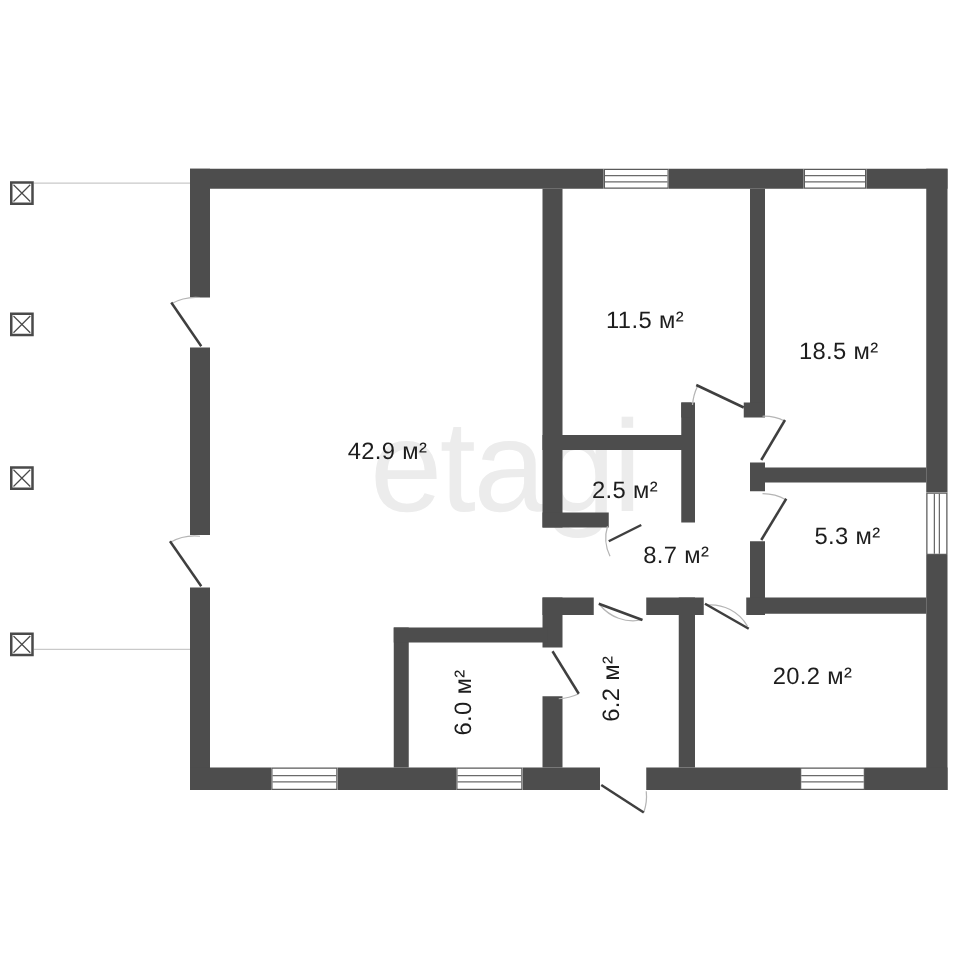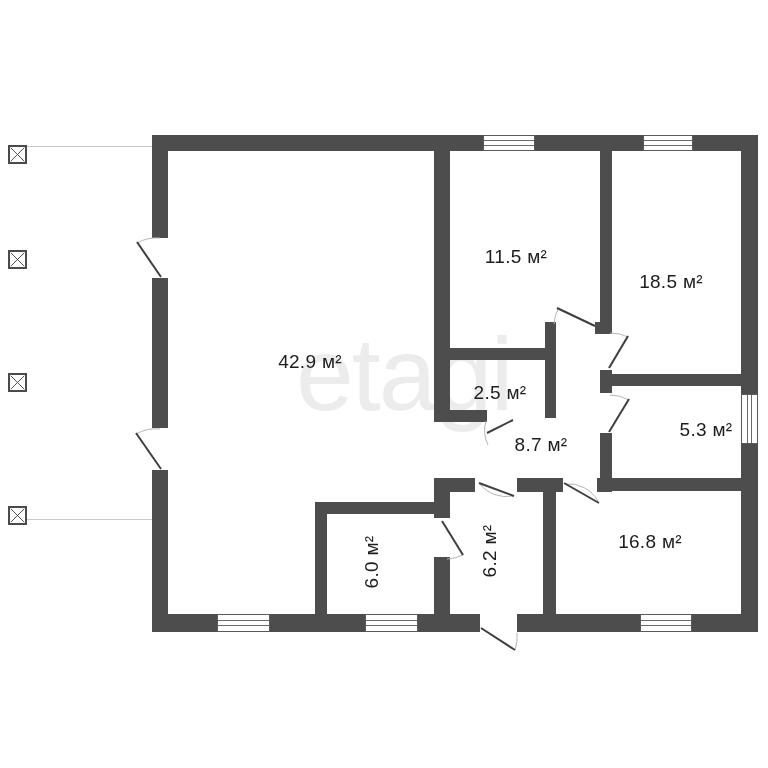--- a/index.html
+++ b/index.html
@@ -125,18 +125,18 @@
     <line class="leaf" x1="564" y1="483" x2="599" y2="503"></line>
     <line class="leaf" x1="442" y1="521" x2="463" y2="555"></line>
     <line class="leaf" x1="481" y1="628" x2="515" y2="650"></line>
   </svg>
 
   <div class="room-label" style="left:310px;top:362px;">42.9 м²</div>
   <div class="room-label" style="left:516px;top:257px;">11.5 м²</div>
   <div class="room-label" style="left:671px;top:282px;">18.5 м²</div>
   <div class="room-label" style="left:500px;top:381px;margin-top:12px;">2.5 м²</div>
   <div class="room-label" style="left:541px;top:445px;">8.7 м²</div>
-  <div class="room-label" style="left:678px;top:430px;margin-left:28px;">5.3 м²</div>
+  <div class="room-label" style="left:678px;top:430px;">5.3 м²</div>
   <div class="room-label rot" style="left:372px;top:562px;">6.0 м²</div>
   <div class="room-label rot" style="left:490px;top:551px;">6.2 м²</div>
-  <div class="room-label" style="left:650px;top:542px;">16.8 м²</div>
+  <div class="room-label" style="left:650px;top:542px;">20.2 м²</div>
 
 </div>
 
 </body></html>

